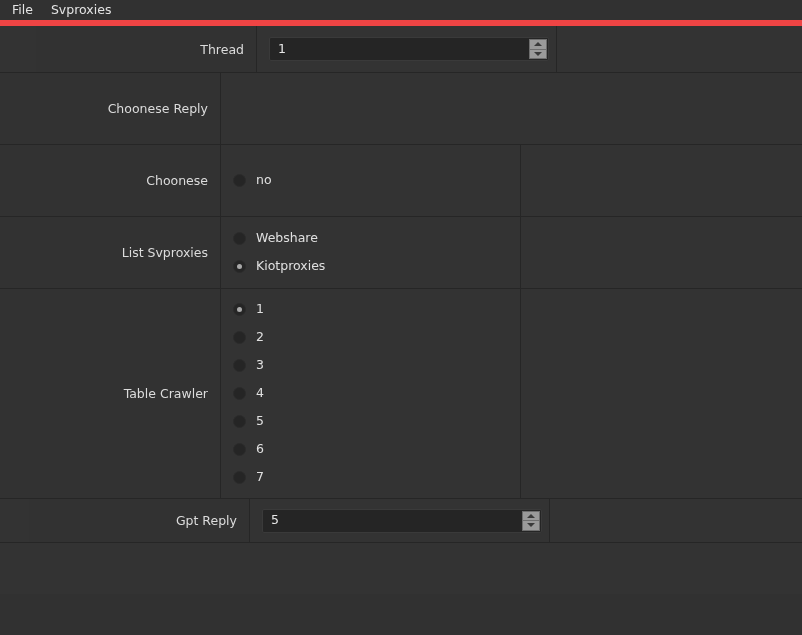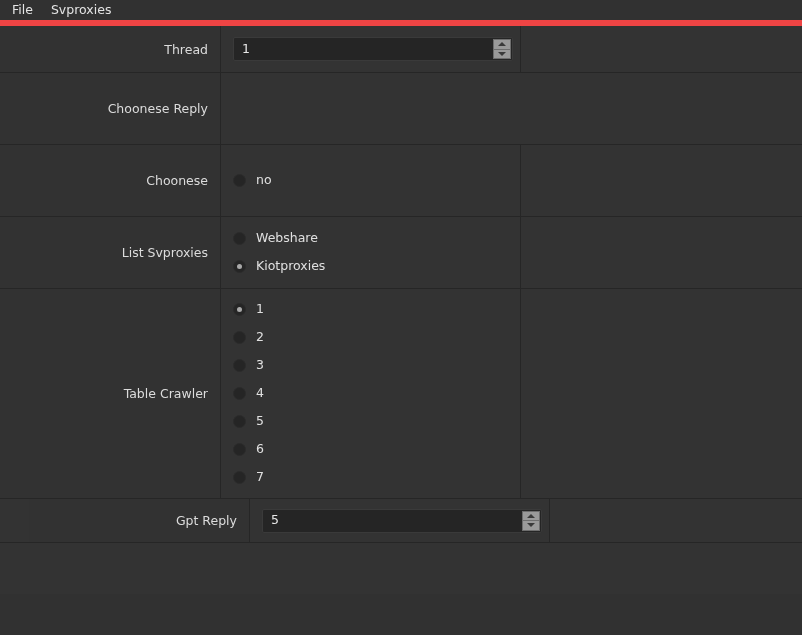--- a/index.html
+++ b/index.html
@@ -75,21 +75,21 @@
     padding-left: 12px;
     background: #333333;
   }
   .cell-rest {
     flex: 1;
     box-sizing: border-box;
     background: #333333;
   }
 
   
-  .h-thread  { height: 47px; }
+  .h-thread  { height: 47px; padding-left: 36px; }
   .h-two     { height: 72px; }
   .h-single  { height: 41px; }
   .h-crawler { height: 210px; }
   .h-reply   { height: 44px; padding-left: 29px; }
 
   
   .radio-group {
     display: flex;
     flex-direction: column;
     justify-content: center;

